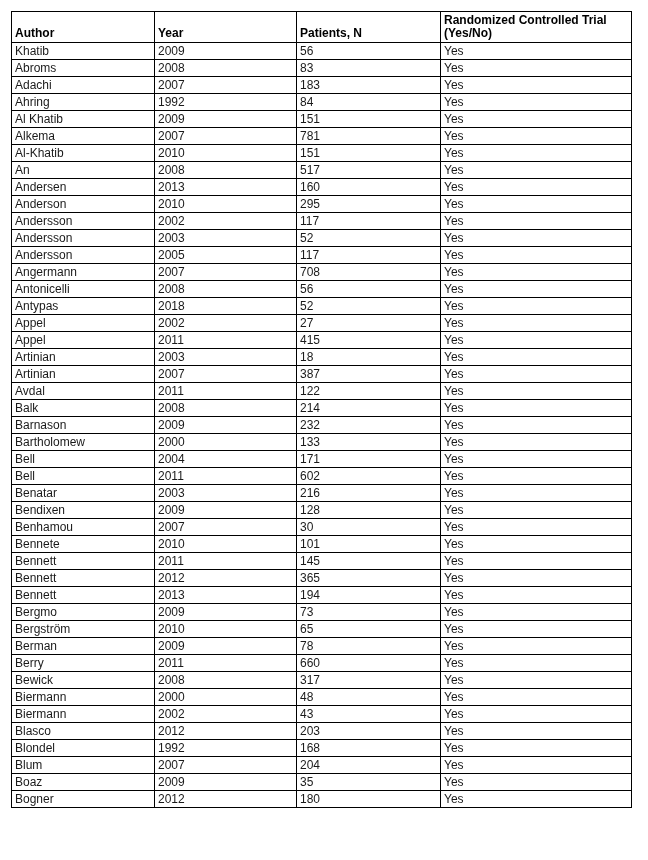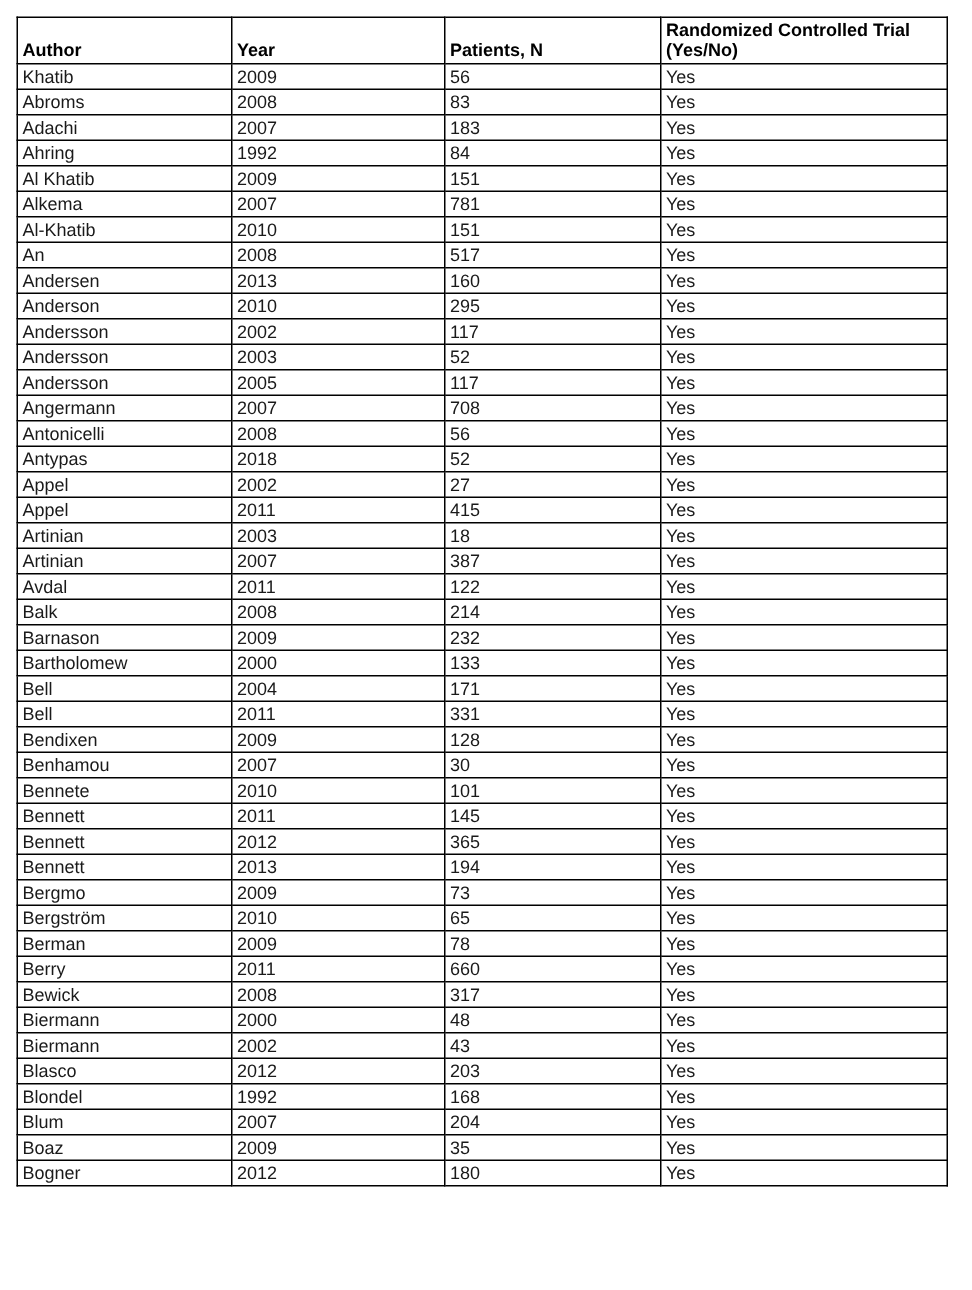--- a/index.html
+++ b/index.html
@@ -213,21 +213,27 @@
         </tr>
         <tr>
           <td>Bell</td>
           <td>2004</td>
           <td>171</td>
           <td>Yes</td>
         </tr>
         <tr>
           <td>Bell</td>
           <td>2011</td>
-          <td>331</td>
+          <td>602</td>
+          <td>Yes</td>
+        </tr>
+        <tr>
+          <td>Benatar</td>
+          <td>2003</td>
+          <td>216</td>
           <td>Yes</td>
         </tr>
         <tr>
           <td>Bendixen</td>
           <td>2009</td>
           <td>128</td>
           <td>Yes</td>
         </tr>
         <tr>
           <td>Benhamou</td>

